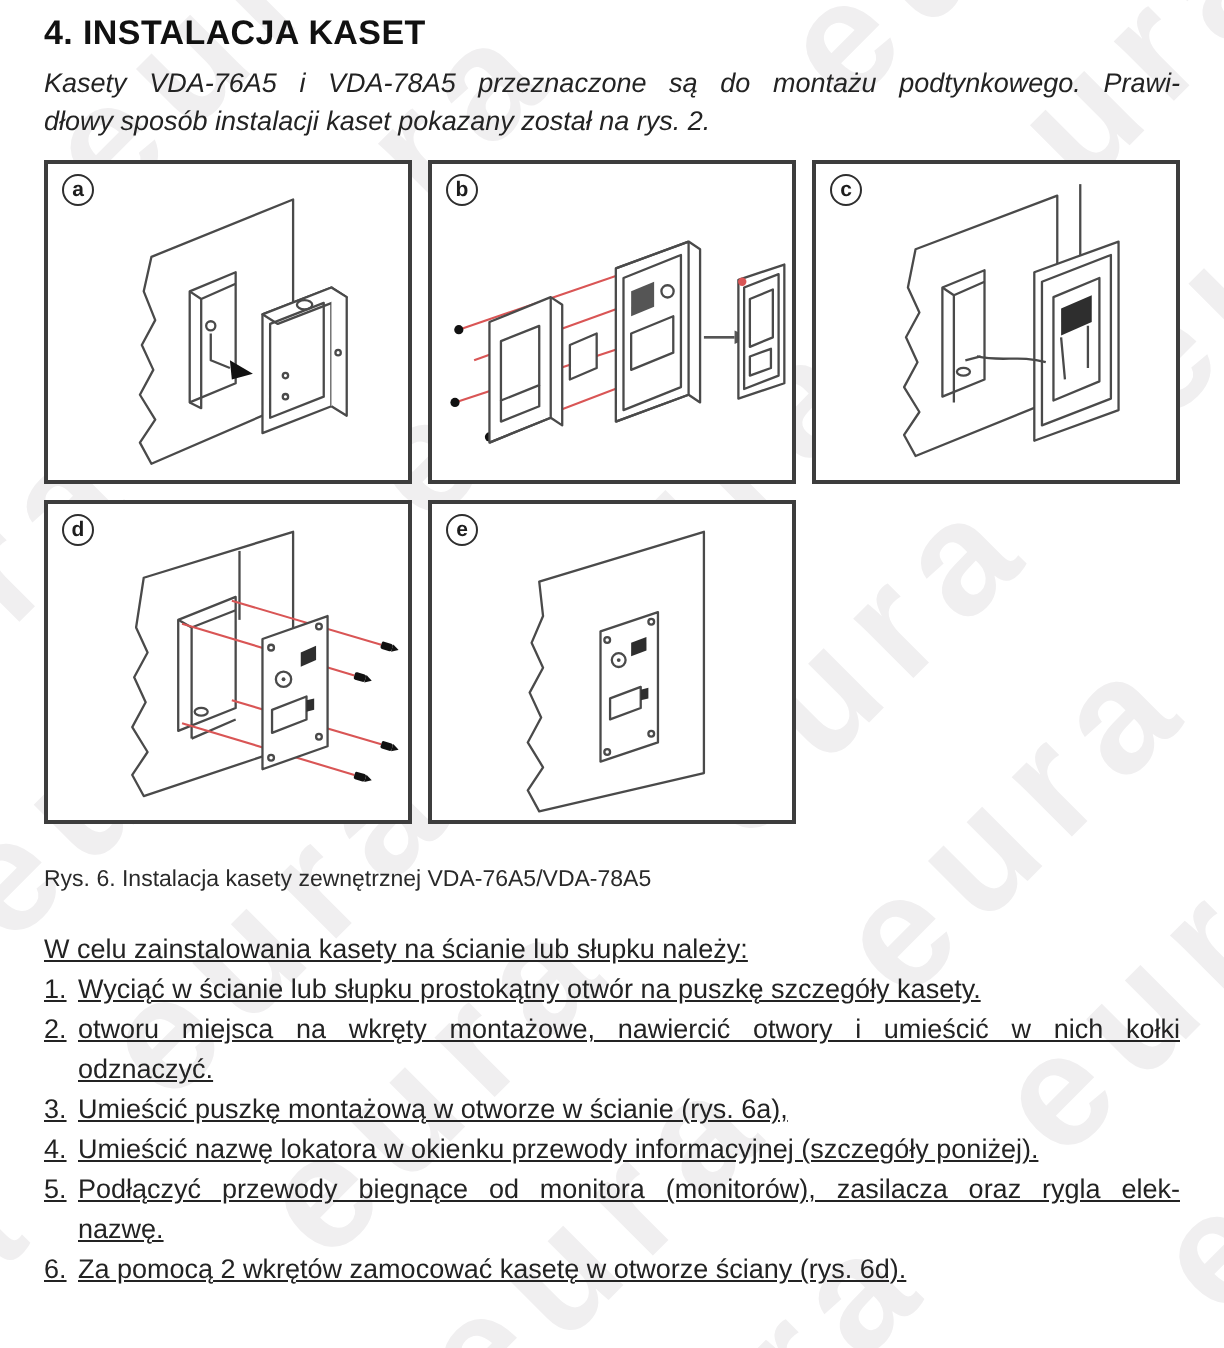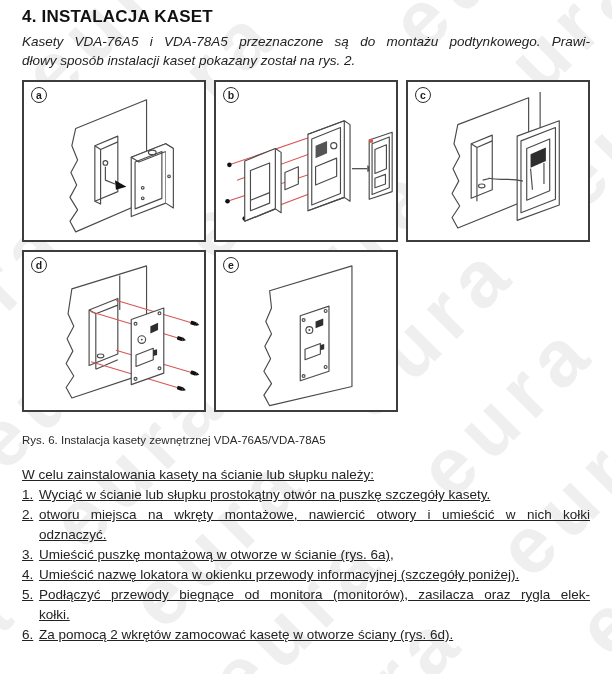--- a/index.html
+++ b/index.html
@@ -264,21 +264,21 @@
       <span class="num">4.</span>
       <div class="itext">
         <div>Umieścić nazwę lokatora w okienku przewody informacyjnej (szczegóły poniżej).</div>
       </div>
     </div>
 
     <div class="item">
       <span class="num">5.</span>
       <div class="itext">
         <div class="jl">Podłączyć przewody biegnące od monitora (monitorów), zasilacza oraz rygla elek-</div>
-        <div>kołki.</div>
+        <div>nazwę.</div>
       </div>
     </div>
 
     <div class="item">
       <span class="num">6.</span>
       <div class="itext">
         <div>Za pomocą 2 wkrętów zamocować kasetę w otworze ściany (rys. 6d).</div>
       </div>
     </div>
   </div>

